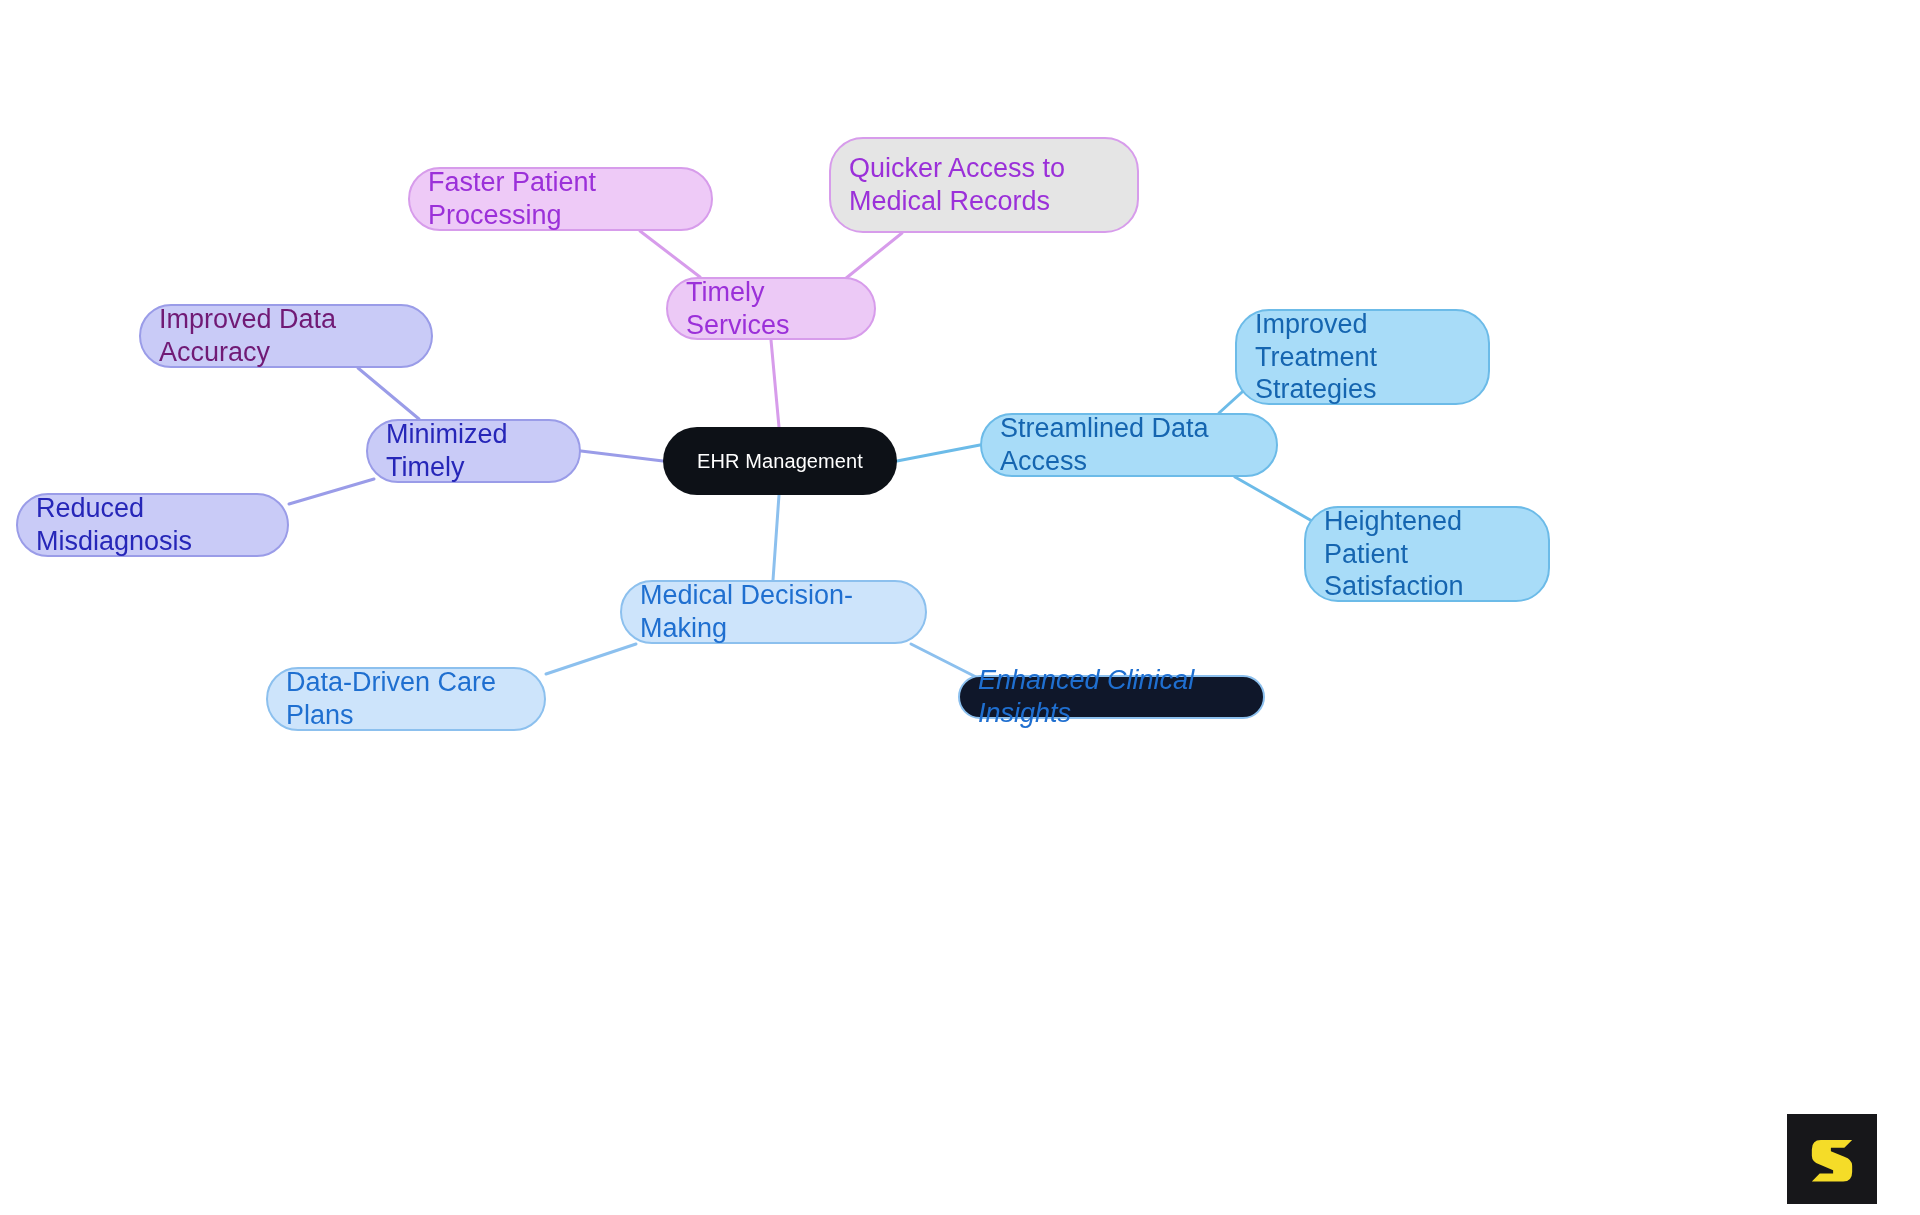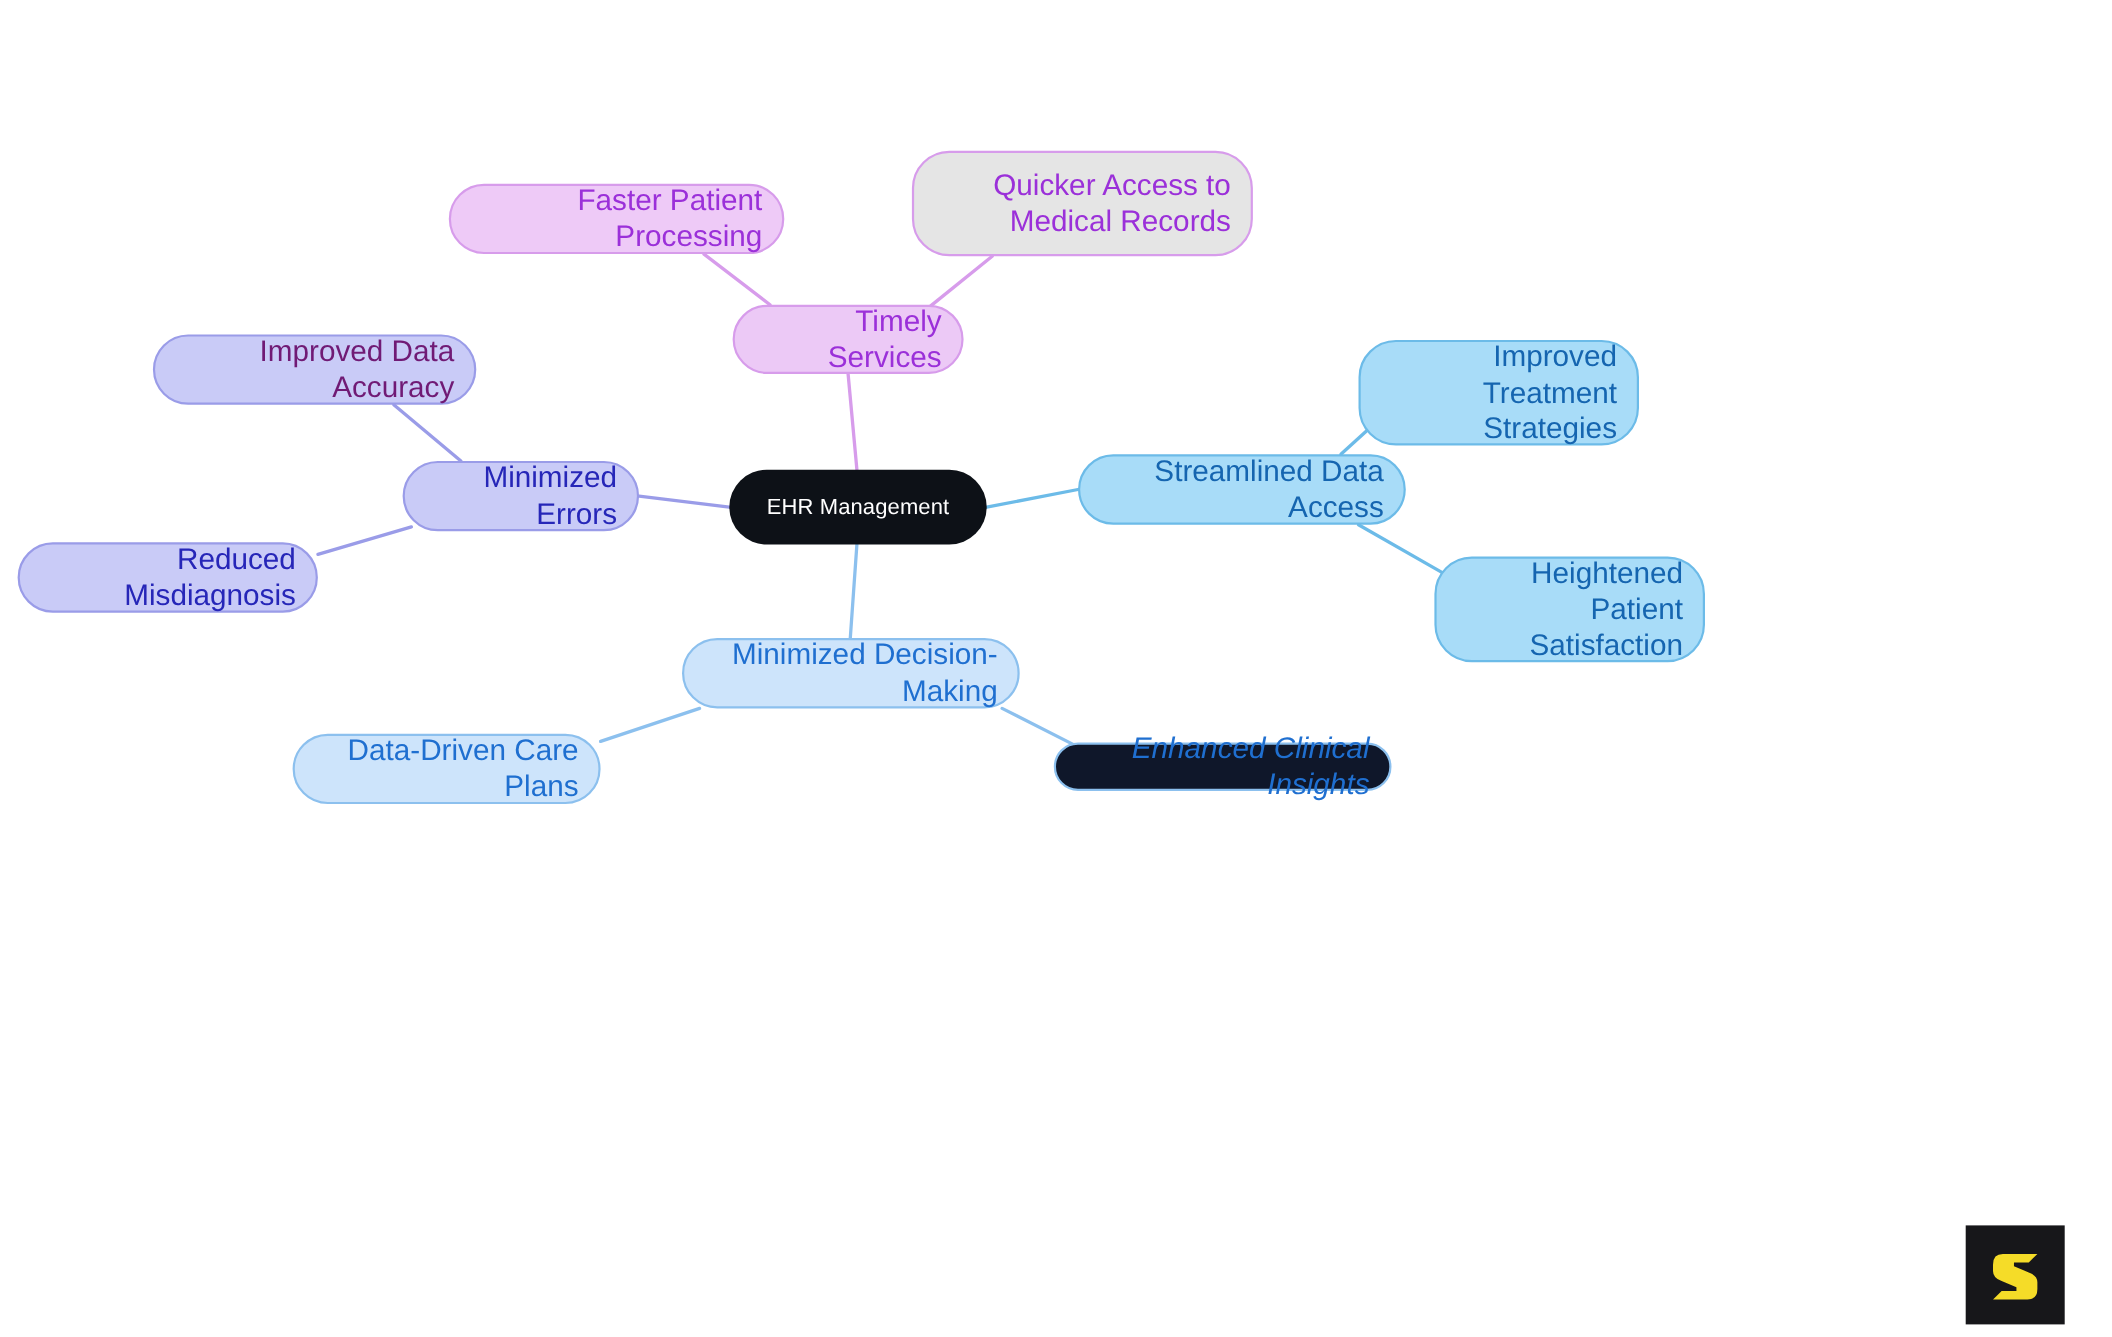--- a/index.html
+++ b/index.html
@@ -27,21 +27,21 @@
     width: 1920px;
     height: 1215px;
     pointer-events: none;
   }
   .node {
     position: absolute;
     box-sizing: border-box;
     display: flex;
     align-items: center;
     justify-content: center;
-    text-align: right;
+    text-align: left;
     border-radius: 34px;
     border-style: solid;
     border-width: 2px;
     line-height: 1.22;
     padding: 6px 18px;
     white-space: pre-line;
   }
   .node.root {
     border-radius: 40px;
     border-width: 0;
@@ -79,30 +79,30 @@
       <line x1="700" y1="277" x2="640" y2="231" stroke="#d79ceb" stroke-width="3" stroke-linecap="round"></line>
       <line x1="845" y1="279" x2="902" y2="233" stroke="#d79ceb" stroke-width="3" stroke-linecap="round"></line>
       <line x1="1219" y1="413" x2="1263" y2="373" stroke="#6cbbe8" stroke-width="3" stroke-linecap="round"></line>
       <line x1="1235" y1="477" x2="1312" y2="521" stroke="#6cbbe8" stroke-width="3" stroke-linecap="round"></line>
       <line x1="636" y1="644" x2="546" y2="674" stroke="#8cc0ee" stroke-width="3" stroke-linecap="round"></line>
       <line x1="911" y1="644" x2="980" y2="679" stroke="#8cc0ee" stroke-width="3" stroke-linecap="round"></line>
     </svg>
 
   <div id="node-layer">
       <div class="node root" style="left: 663px; top: 427px; width: 234px; height: 68px; background: rgb(13, 17, 23); color: rgb(255, 255, 255); border-color: rgb(13, 17, 23);">EHR Management</div>
-      <div class="node branch" style="left: 366px; top: 419px; width: 215px; height: 64px; background: rgb(201, 203, 247); color: rgb(38, 38, 184); border-color: rgb(154, 156, 232);">Minimized Errors</div>
+      <div class="node branch" style="left: 366px; top: 419px; width: 215px; height: 64px; background: rgb(201, 203, 247); color: rgb(38, 38, 184); border-color: rgb(154, 156, 232);">Minimized Timely</div>
       <div class="node leaf" style="left: 139px; top: 304px; width: 294px; height: 64px; background: rgb(201, 203, 247); color: #701a75; border-color: rgb(154, 156, 232);">Improved Data Accuracy</div>
       <div class="node leaf" style="left: 16px; top: 493px; width: 273px; height: 64px; background: rgb(201, 203, 247); color: rgb(38, 38, 184); border-color: rgb(154, 156, 232);">Reduced Misdiagnosis</div>
       <div class="node branch" style="left: 666px; top: 277px; width: 210px; height: 63px; background: rgb(236, 201, 246); color: rgb(155, 48, 217); border-color: rgb(215, 156, 235);">Timely Services</div>
       <div class="node leaf" style="left: 408px; top: 167px; width: 305px; height: 64px; background: rgb(238, 202, 247); color: rgb(155, 48, 217); border-color: rgb(215, 156, 235);">Faster Patient Processing</div>
       <div class="node leaf" style="left: 829px; top: 137px; width: 310px; height: 96px; background: #e5e5e5; color: rgb(155, 48, 217); border-color: rgb(215, 156, 235);">Quicker Access to Medical Records</div>
       <div class="node branch" style="left: 980px; top: 413px; width: 298px; height: 64px; background: rgb(168, 220, 248); color: rgb(21, 101, 176); border-color: rgb(108, 187, 232);">Streamlined Data Access</div>
       <div class="node leaf" style="left: 1235px; top: 277px; width: 255px; height: 96px; background: rgb(168, 220, 248); color: rgb(21, 101, 176); border-color: rgb(108, 187, 232); margin-top: 32px;">Improved Treatment Strategies</div>
       <div class="node leaf" style="left: 1304px; top: 506px; width: 246px; height: 96px; background: rgb(168, 220, 248); color: rgb(21, 101, 176); border-color: rgb(108, 187, 232);">Heightened Patient Satisfaction</div>
-      <div class="node branch" style="left: 620px; top: 580px; width: 307px; height: 64px; background: rgb(205, 228, 251); color: rgb(31, 111, 208); border-color: rgb(140, 192, 238);">Minimized Decision-Making</div>
+      <div class="node branch" style="left: 620px; top: 580px; width: 307px; height: 64px; background: rgb(205, 228, 251); color: rgb(31, 111, 208); border-color: rgb(140, 192, 238);">Medical Decision-Making</div>
       <div class="node leaf" style="left: 266px; top: 667px; width: 280px; height: 64px; background: rgb(205, 228, 251); color: rgb(31, 111, 208); border-color: rgb(140, 192, 238);">Data-Driven Care Plans</div>
       <div class="node leaf" style="left: 958px; top: 675px; width: 307px; height: 44px; background: #0f172a; color: rgb(31, 111, 208); border-color: rgb(140, 192, 238); font-style: italic;">Enhanced Clinical Insights</div>
     </div>
 
   <div id="logo">
     <svg width="56" height="56" viewBox="0 0 100 100">
       <path d="M86 16 L30 16 Q14 16 14 33 L14 44 Q14 55 28 60 L52 70 L52 76 L28 76 L14 90 L70 90 Q86 90 86 73 L86 62 Q86 51 72 46 L48 36 L48 30 L72 30 Z" fill="#f5dc28"></path>
     </svg>
   </div>
 

